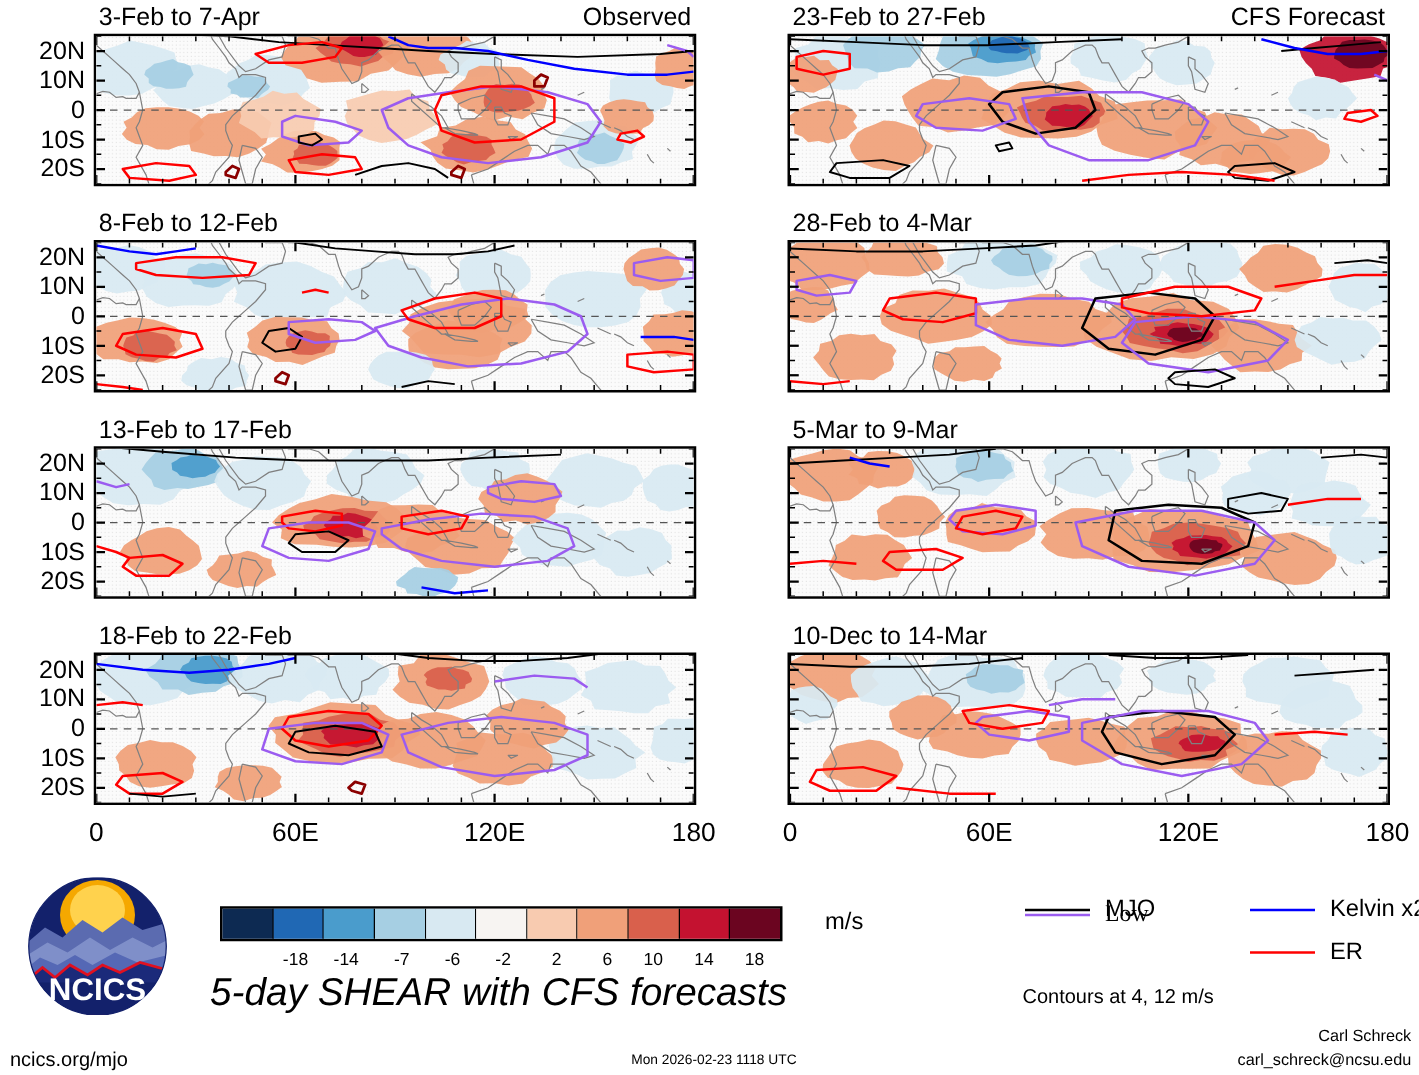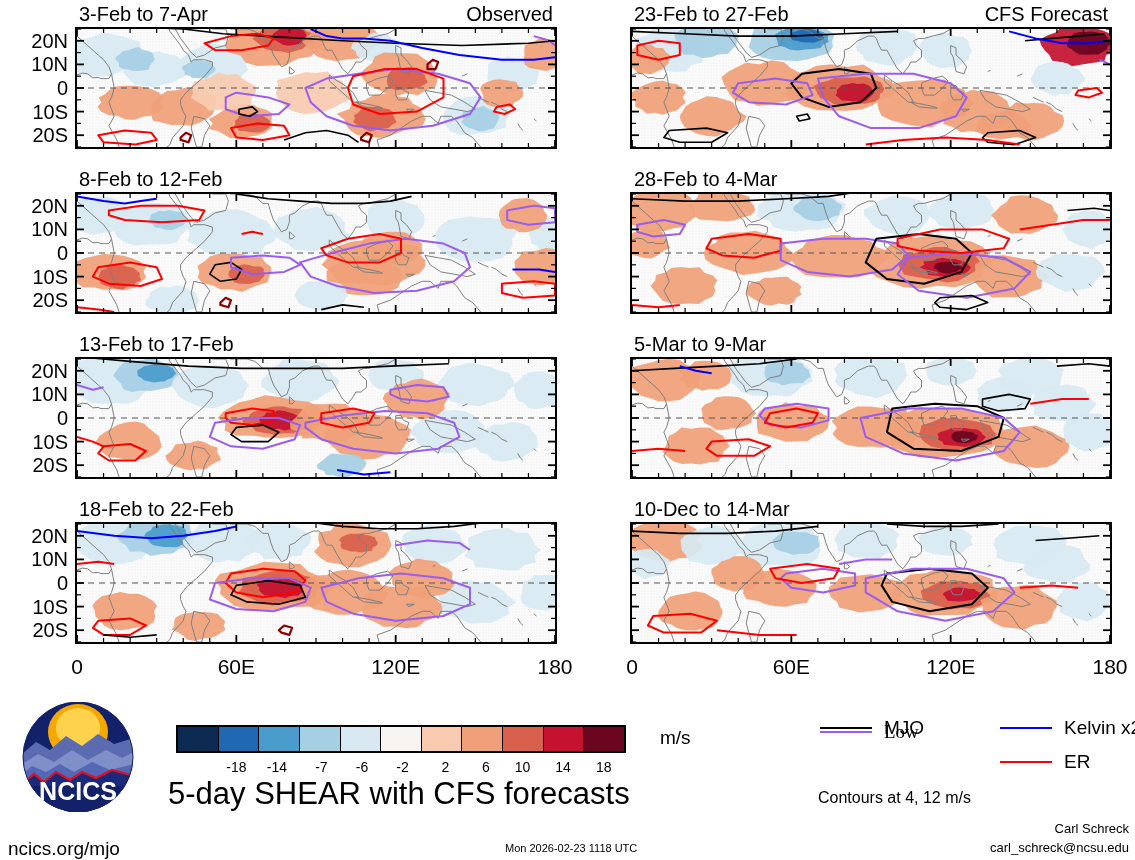--- a/index.html
+++ b/index.html
@@ -21,21 +21,21 @@
   .cb-tick{position:absolute;font-size:14px;line-height:19px;text-align:right;white-space:nowrap;}
   #cb-units{position:absolute;font-size:19px;line-height:19px;}
 
   
   .leg-item{position:absolute;display:flex;align-items:center;gap:12px;}
   .leg-line{width:52px;height:0;border-top:2.5px solid #000;}
   .leg-text{font-size:19px;line-height:19px;white-space:nowrap;}
 
   #contour-note{position:absolute;font-size:16px;line-height:16px;white-space:nowrap;}
   #main-title{position:absolute;font-size:31px;line-height:31px;white-space:nowrap;}
-  #site-url{position:absolute;font-size:19px;line-height:13px;white-space:nowrap;}
+  #site-url{position:absolute;font-size:16px;line-height:13px;white-space:nowrap;}
   #timestamp{position:absolute;font-size:11px;line-height:11px;white-space:nowrap;}
   #author{position:absolute;font-size:13px;line-height:13px;white-space:nowrap;text-align:right;}
   #author-email{position:absolute;font-size:13px;line-height:13px;white-space:nowrap;text-align:right;}
   #ncics-logo{position:absolute;}
 </style>
 </head>
 <body>
 
 <div id="ylabels">
     <div class="ylab" style="left: 0px; width: 68px; top: 30.8px;">20N</div>
@@ -1244,21 +1244,21 @@
       <div class="leg-text">Low</div>
     </div>
     <div class="leg-item" style="left: 1000px; top: 752px;">
       <div class="leg-line" style="border-top-color: rgb(255, 0, 0);"></div>
       <div class="leg-text">ER</div>
     </div>
   </div>
 
 <div id="contour-note" style="left:818px;top:790px;">Contours at 4, 12 m/s</div>
 
-<div id="main-title" style="left:168px;top:778px;">5-day SHEAR with CFS forecasts</div>
+<div id="main-title" style="left:168px;top:778px;font-style:italic;">5-day SHEAR with CFS forecasts</div>
 
 <div id="site-url" style="left:8px;top:842px;">ncics.org/mjo</div>
 
 <div id="timestamp" style="left:505px;top:843px;">Mon 2026-02-23 1118 UTC</div>
 
 <div id="author" style="right:6px;top:822px;">Carl Schreck</div>
 
 <div id="author-email" style="right:6px;top:841px;">carl_schreck@ncsu.edu</div>
 
 </body></html>

